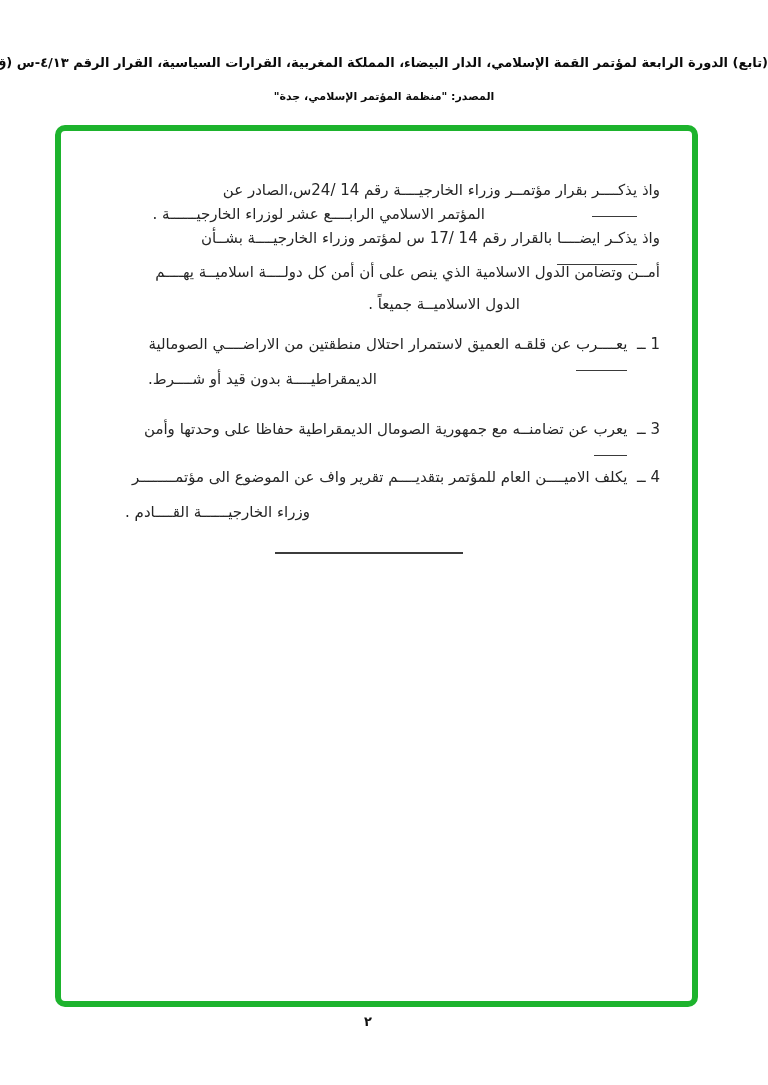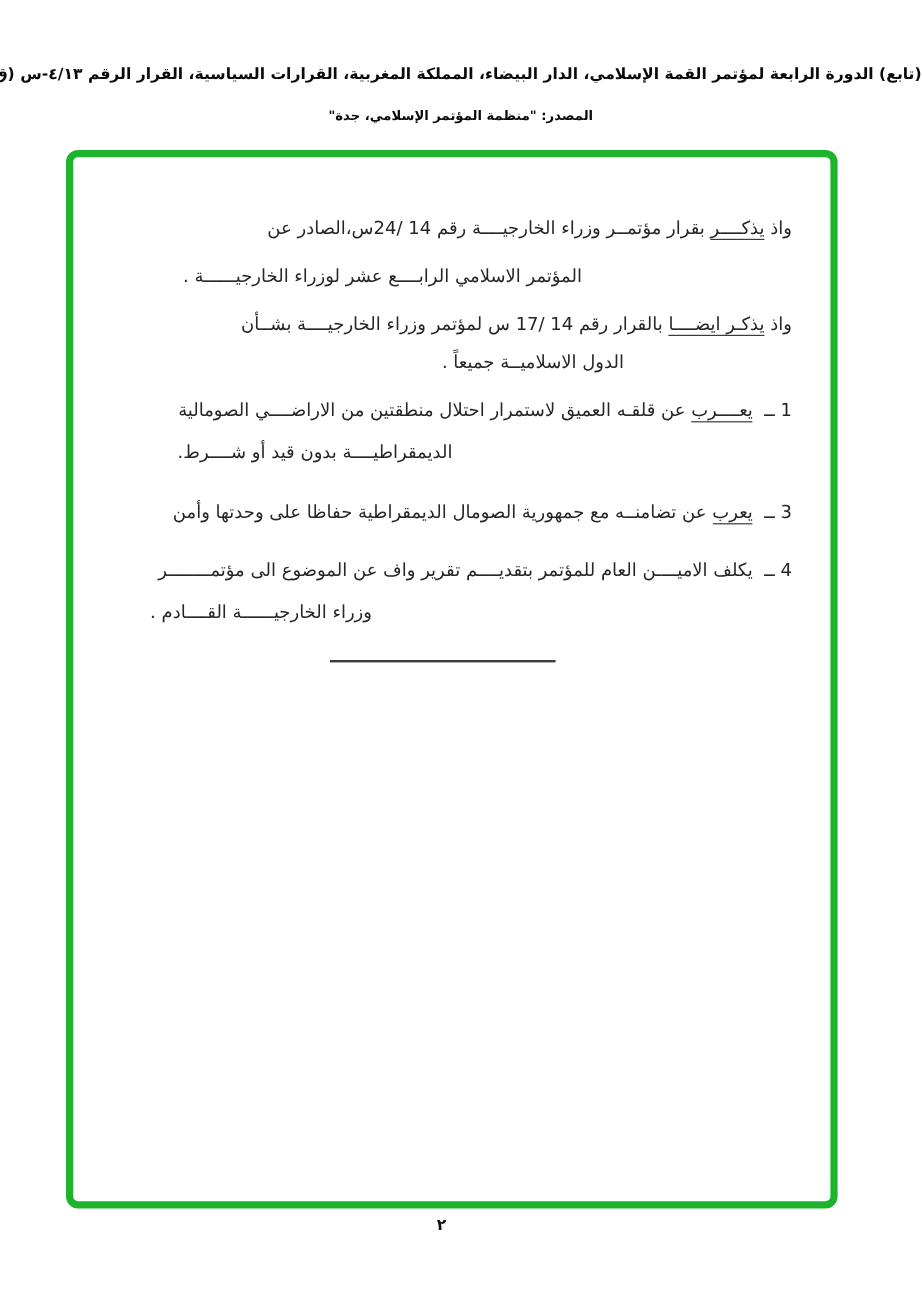--- a/index.html
+++ b/index.html
@@ -23,22 +23,22 @@
     box-sizing:border-box;border:6px solid #1db32d;border-radius:10px;
     background:#ffffff;
   }
   
   .doc{
     position:absolute;left:95px;top:178px;width:565px;
     direction:rtl;text-align:right;color:#262626;
     font-size:15px;line-height:24px;
   }
   .line{white-space:pre;height:24px;}
-  .u{border-bottom:1.4px solid #3a3a3a;padding-bottom:0;}
-  .mt18{margin-top:16px;} .mt10{margin-top:10px;} .mt8{margin-top:8px;}
+  .u{border-bottom:1.4px solid #3a3a3a;padding-bottom:17px;}
+  .mt18{margin-top:0;} .mt10{margin-top:10px;} .mt8{margin-top:8px;}
   .mt6{margin-top:16px;} .mt23{margin-top:23px;} .mt11{margin-top:11px;}
   .mt13{margin-top:26px;} .mt12{margin-top:24px;}
   .pr175{padding-right:175px;} .pr140{padding-right:140px;}
   .pr230{padding-right:230px;text-align:center;} .pr350{padding-right:350px;}
   .rule{
     margin-top:28px;margin-right:197px;width:188px;height:2px;background:#3c3c3c;
   }
   .pagenum{
     position:absolute;top:1014px;left:0;width:736px;text-align:center;
     font-size:13px;font-weight:bold;color:#111;
@@ -53,20 +53,21 @@
   <div class="hdr2">المصدر:  "منظمة المؤتمر الإسلامي، جدة"</div>
 
   <div class="scanbox"></div>
 
   <div class="doc">
 
     <div class="line"><span>واذ </span><span class="u">يذكــــر</span><span> بقرار مؤتمــر وزراء الخارجيــــة رقم ‪24/ 14‬س،الصادر عن</span></div>
     <div class="line mt18 pr175">المؤتمر الاسلامي الرابــــع عشر لوزراء الخارجيــــــة .</div>
 
     <div class="line mt18"><span>واذ </span><span class="u">يذكـر ايضــــا</span><span> بالقرار رقم ‪17/ 14‬ س لمؤتمر وزراء الخارجيــــة بشــأن</span></div>
+    <div class="line mt10">أمــن وتضامن الدول الاسلامية الذي ينص على أن أمن كل دولــــة اسلاميــة يهــــم</div>
     <div class="line mt8 pr140">الدول الاسلاميــة جميعاً .</div>
 
     <div class="line mt6"><span>1 ــ  </span><span class="u">يعــــرب</span><span> عن قلقـه العميق لاستمرار احتلال منطقتين من الاراضــــي الصومالية</span></div>
 
     <div class="line mt11 pr230">الديمقراطيــــة بدون قيد أو شــــرط.</div>
 
     <div class="line mt13"><span>3 ــ  </span><span class="u">يعرب</span><span> عن تضامنــه مع جمهورية الصومال الديمقراطية حفاظا على وحدتها وأمن</span></div>
 
     <div class="line mt12"><span>4 ــ  </span><span class="u"></span><span>يكلف الاميــــن العام للمؤتمر بتقديــــم تقرير واف عن الموضوع الى مؤتمــــــــر</span></div>
     <div class="line mt11 pr350">وزراء الخارجيــــــة القــــادم .</div>

